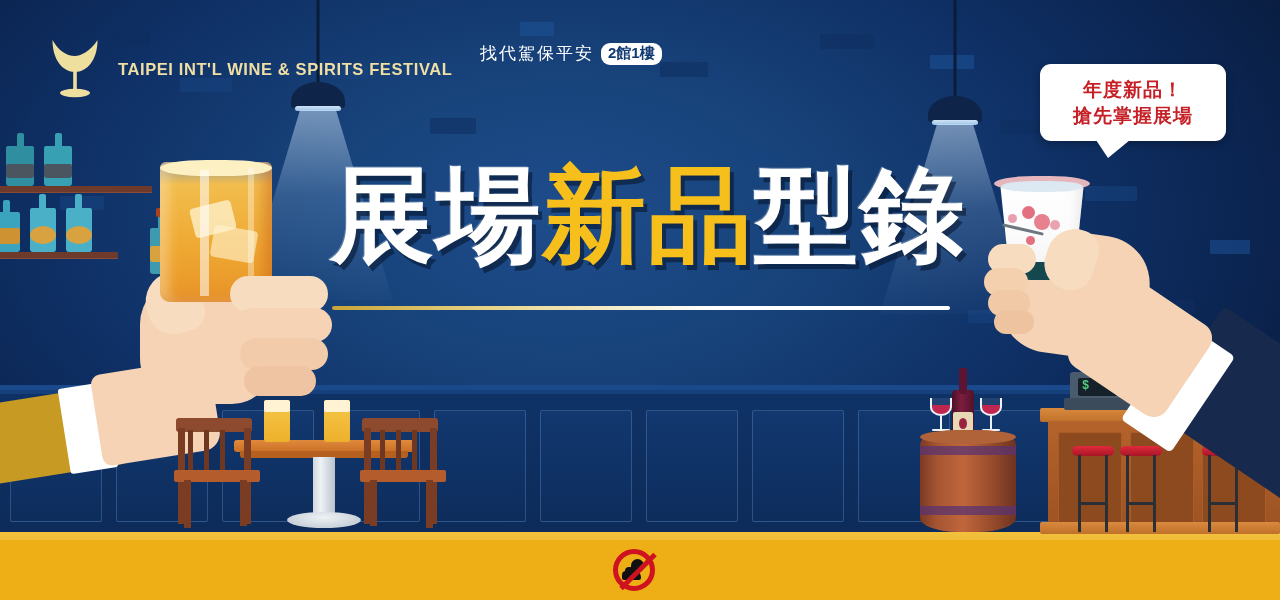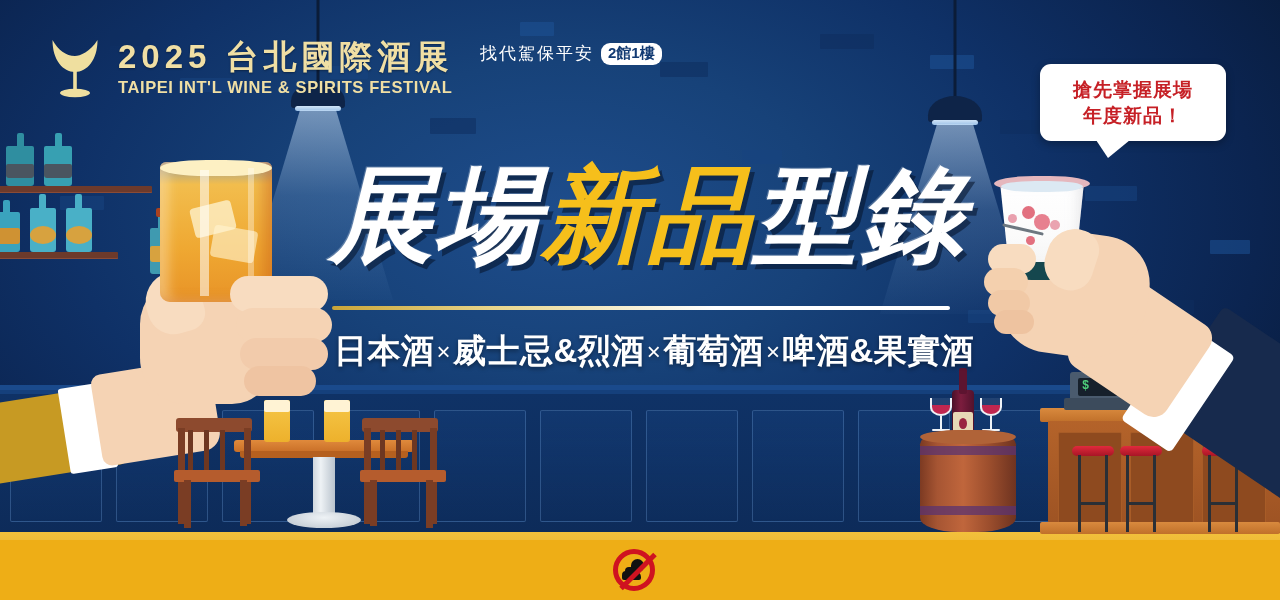--- a/index.html
+++ b/index.html
@@ -149,21 +149,20 @@
     content:""; position:absolute; left:56px; bottom:-17px;
     border-left:12px solid transparent; border-right:22px solid transparent;
     border-top:18px solid #fff;
   }
 
   .headline {
     position:absolute; left:330px; top:163px; width:640px;
     font-size:104px; font-weight:900; line-height:1; letter-spacing:2px;
     color:#ffffff; white-space:nowrap;
     text-shadow: 4px 5px 0 rgba(5,18,40,.55), -1px -1px 0 rgba(255,255,255,.25);
-    font-style: italic;
   }
   .headline .hl { color:#f6bf1b; text-shadow: 4px 5px 0 rgba(5,18,40,.55); }
 
   .divider {
     position:absolute; left:332px; top:306px; width:618px; height:4px;
     background: linear-gradient(90deg,#c8a438 0%, #e8d58a 26%, #ffffff 62%, #ffffff 100%);
     border-radius:2px;
   }
 
   .subtitle {
@@ -441,46 +440,42 @@
   <div class="logo-wrap">
     <div class="logo-mark">
       <svg viewBox="0 0 58 72" width="58" height="72" aria-hidden="true">
         <path d="M8 6 A25 25 0 0 0 50 8 A31 29 0 0 1 8 6 Z" fill="#f0dfa4" opacity="0"></path>
         <path d="M6.5 8 C6.5 28 17 40 29 40 C41 40 51.5 28 51.5 8 C44 20 34 24 29 24 C20 24 12 18 6.5 8 Z" fill="#efdf9f"></path>
         <rect x="27.2" y="39" width="3.6" height="19" fill="#efdf9f"></rect>
         <ellipse cx="29" cy="61" rx="15" ry="4.2" fill="#efdf9f"></ellipse>
       </svg>
     </div>
     <div class="logo-text">
-      <div class="zh">2025 台北國際酒展</div>
       <div class="en">TAIPEI INT'L WINE &amp; SPIRITS FESTIVAL</div>
     </div>
   </div>
 
   <div class="date-block">
     <div class="venue-line">
       <span>找代駕保平安</span>
       <span class="hall-badge">2館1樓</span>
     </div>
   </div>
 
   <div class="callout">
+    <div class="callout-text">年度新品！</div>
     <div class="callout-text">搶先掌握展場</div>
-    <div class="callout-text">年度新品！</div>
   </div>
 
   <div class="headline">
     <span>展場</span><span class="hl">新品</span><span>型錄</span>
   </div>
 
   <div class="divider"></div>
 
-  <div class="subtitle">
-    <span>日本酒</span><span class="sep">×</span><span>威士忌&amp;烈酒</span><span class="sep">×</span><span>葡萄酒</span><span class="sep">×</span><span>啤酒&amp;果實酒</span>
-  </div>
 
   <div class="warnbar">
     <span class="no-drive">
       <span class="cup"></span>
         <span class="car"></span>
         <span class="slash"></span>
     </span>
   </div>
 
 </div>

